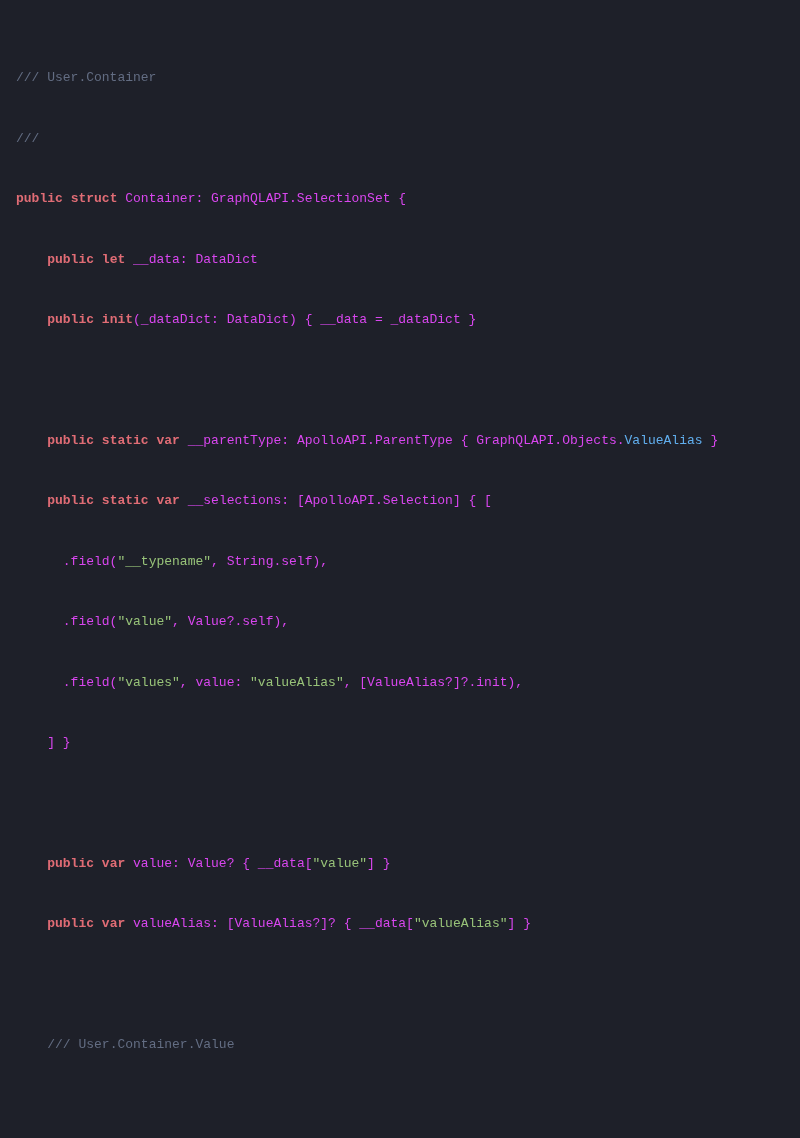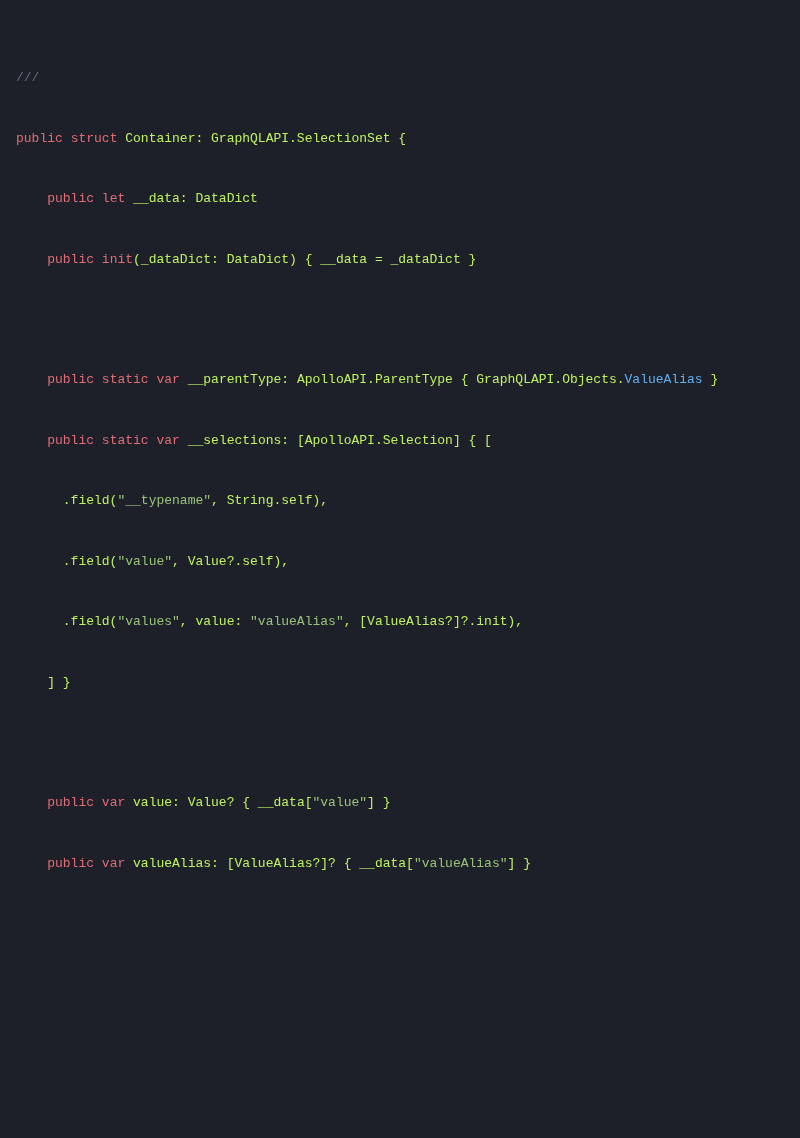--- a/index.html
+++ b/index.html
@@ -17,46 +17,48 @@
       padding: 8px 0;
       white-space: pre;
     }
     .line {
       display: block;
       padding: 0 16px;
       min-height: 20px;
     }
     
     .c-comment   { color: #636d83; }
-    .c-keyword   { color: #e06c75; font-weight: normal; }
-    .c-plain     { color: #bef264; }
+    .c-keyword   { color: #e06c75; font-weight: bold; }
+    .c-plain     { color: #d946ef; }
     .c-blue      { color: #61afef; }
     .c-green     { color: #98c379; }
     span { display: inline; }
   </style>
 </head>
 <body>
 
 <div class="code-container">
 
+  <span class="line"><span class="c-comment">/// User.Container</span></span>
   <span class="line"><span class="c-comment">///</span></span>
   <span class="line"><span class="c-keyword">public</span><span class="c-plain"> </span><span class="c-keyword">struct</span><span class="c-plain"> Container: GraphQLAPI.SelectionSet {</span></span>
   <span class="line"><span class="c-plain">    </span><span class="c-keyword">public</span><span class="c-plain"> </span><span class="c-keyword">let</span><span class="c-plain"> __data: DataDict</span></span>
   <span class="line"><span class="c-plain">    </span><span class="c-keyword">public</span><span class="c-plain"> </span><span class="c-keyword">init</span><span class="c-plain">(_dataDict: DataDict) { __data = _dataDict }</span></span>
   <span class="line"></span>
   <span class="line"><span class="c-plain">    </span><span class="c-keyword">public</span><span class="c-plain"> </span><span class="c-keyword">static</span><span class="c-plain"> </span><span class="c-keyword">var</span><span class="c-plain"> __parentType: ApolloAPI.ParentType { GraphQLAPI.Objects.</span><span class="c-blue">ValueAlias</span><span class="c-plain"> }</span></span>
   <span class="line"><span class="c-plain">    </span><span class="c-keyword">public</span><span class="c-plain"> </span><span class="c-keyword">static</span><span class="c-plain"> </span><span class="c-keyword">var</span><span class="c-plain"> __selections: [ApolloAPI.Selection] { [</span></span>
   <span class="line"><span class="c-plain">      .field(</span><span class="c-green">"__typename"</span><span class="c-plain">, String.self),</span></span>
   <span class="line"><span class="c-plain">      .field(</span><span class="c-green">"value"</span><span class="c-plain">, Value?.self),</span></span>
   <span class="line"><span class="c-plain">      .field(</span><span class="c-green">"values"</span><span class="c-plain">, value: </span><span class="c-green">"valueAlias"</span><span class="c-plain">, [ValueAlias?]?.init),</span></span>
   <span class="line"><span class="c-plain">    ] }</span></span>
   <span class="line"></span>
   <span class="line"><span class="c-plain">    </span><span class="c-keyword">public</span><span class="c-plain"> </span><span class="c-keyword">var</span><span class="c-plain"> value: Value? { __data[</span><span class="c-green">"value"</span><span class="c-plain">] }</span></span>
   <span class="line"><span class="c-plain">    </span><span class="c-keyword">public</span><span class="c-plain"> </span><span class="c-keyword">var</span><span class="c-plain"> valueAlias: [ValueAlias?]? { __data[</span><span class="c-green">"valueAlias"</span><span class="c-plain">] }</span></span>
   <span class="line"></span>
+  <span class="line"><span class="c-plain">    </span><span class="c-comment">/// User.Container.Value</span></span>
   
   
   
   
   
   
   
   
   
   

